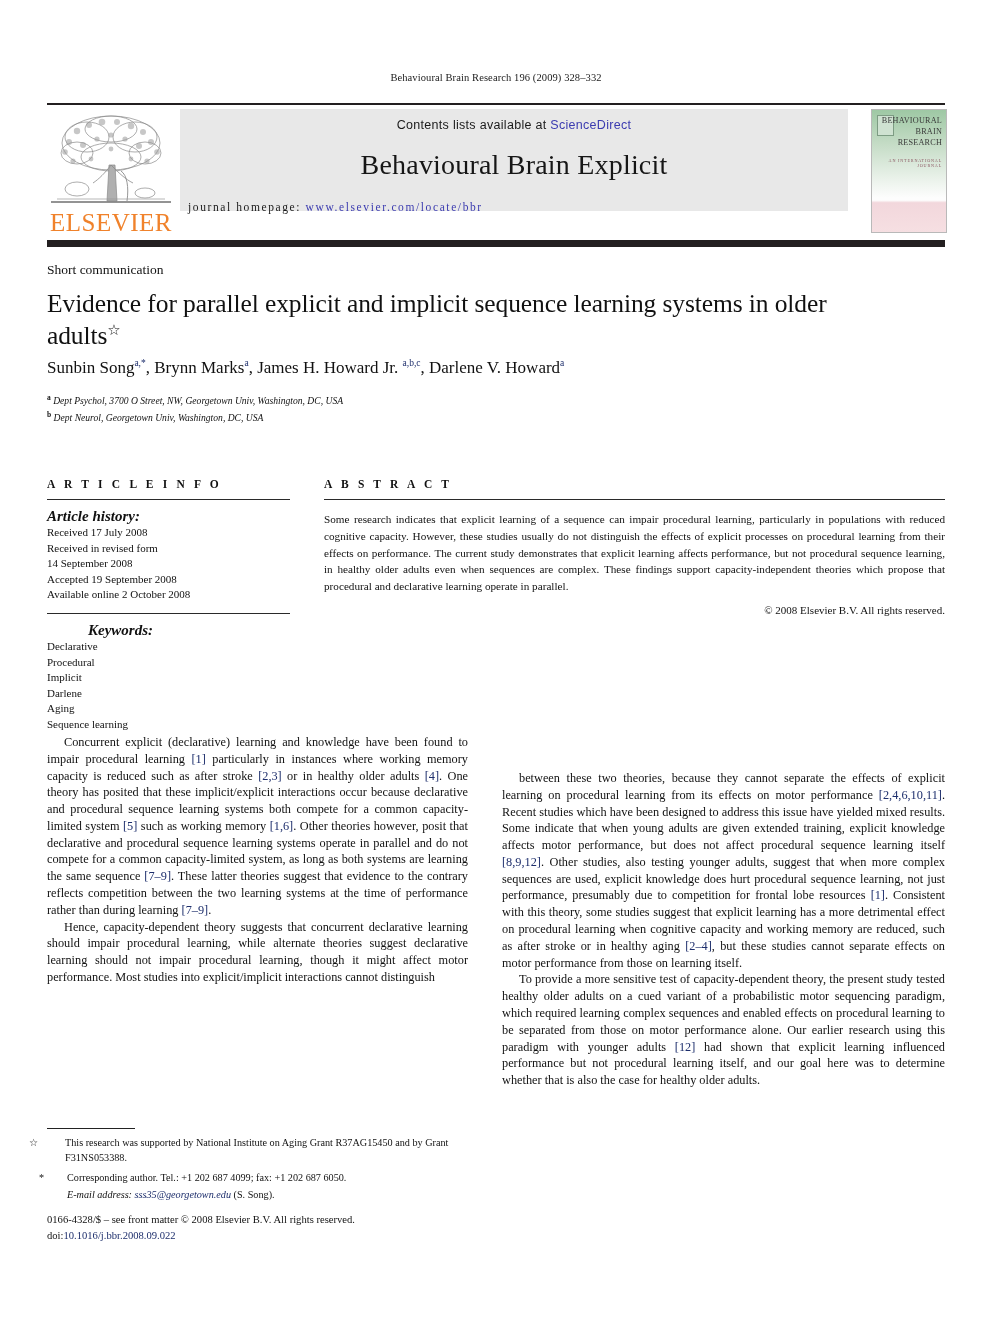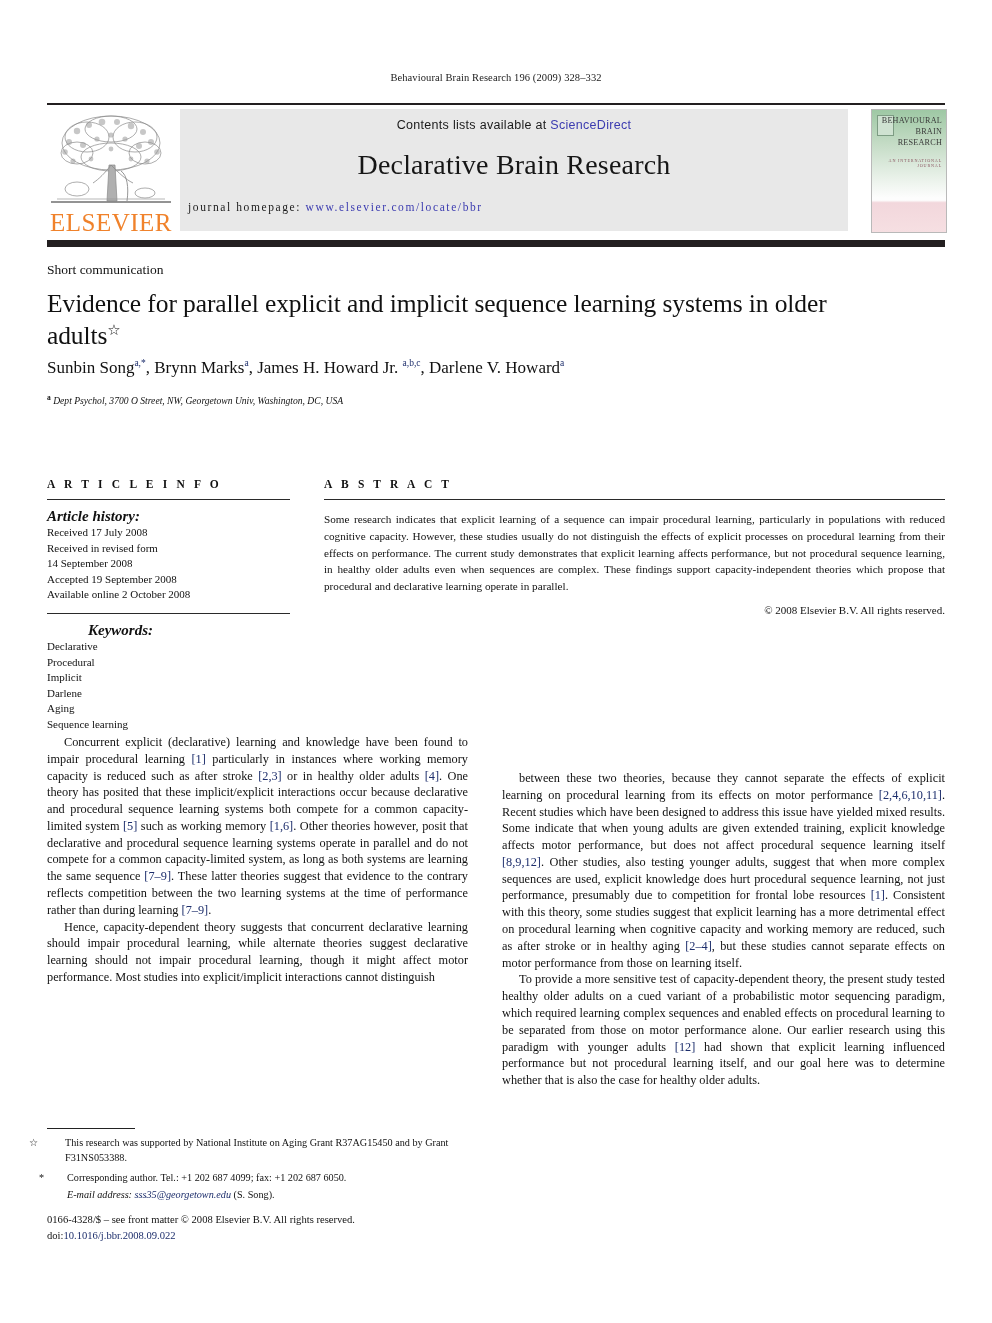--- a/index.html
+++ b/index.html
@@ -63,21 +63,21 @@
     font-family: "Liberation Serif", "DejaVu Serif", serif;
     font-size: 25px;
     letter-spacing: 0.5px;
     color: #f0822b;
     line-height: 1;
   }
   .grey-band {
     position: absolute;
     left: 133px; top: 6px;
     width: 668px;
-    height: 122px;
+    height: 102px;
     background: #e8e8e8;
   }
   .contents-line {
     position: absolute;
     left: 0; top: 9px;
     width: 668px;
     text-align: center;
     font-family: "Liberation Sans", sans-serif;
     font-size: 12.5px;
     letter-spacing: 0.3px;
@@ -382,21 +382,21 @@
         <ellipse cx="30" cy="80" rx="12" ry="7" fill="none" stroke="#8a8a8a" stroke-width="0.7"></ellipse>
         <ellipse cx="98" cy="84" rx="10" ry="5" fill="none" stroke="#8a8a8a" stroke-width="0.7"></ellipse>
         <path d="M4 93 L124 93" stroke="#6f6f6f" stroke-width="1.4"></path>
         <path d="M10 90 L118 90" stroke="#9a9a9a" stroke-width="0.7"></path>
       </svg>
       <div class="elsevier-word">ELSEVIER</div>
     </div>
 
     <div class="grey-band">
       <div class="contents-line"><span>Contents lists available at </span><span class="sd-link">ScienceDirect</span></div>
-      <div class="journal-title">Declarative Brain Research</div>
+      <div class="journal-title">Behavioural Brain Explicit</div>
       <div class="homepage-line"><span>journal homepage: </span><span class="hp-url">www.elsevier.com/locate/bbr</span></div>
     </div>
 
     <div class="cover-thumb">
       <div class="cover-elsevier-mark"></div>
       <div class="cover-title">
         <div>BEHAVIOURAL</div>
         <div>BRAIN</div>
         <div>RESEARCH</div>
       </div>
@@ -409,20 +409,21 @@
   <div class="art-type">Short communication</div>
 
   <div class="art-title"><span>Evidence for parallel explicit and implicit sequence learning systems in older adults</span><span class="title-star">☆</span></div>
 
   <div class="authors">
     <span>Sunbin Song</span><span class="sup">a,*</span>, <span>Brynn Marks</span><span class="sup">a</span>, <span>James H. Howard Jr.</span> <span class="sup">a,b,c</span>, <span>Darlene V. Howard</span><span class="sup">a</span>
   </div>
 
   <div class="affils">
     <div><span class="mark">a</span> <span>Dept Psychol, 3700 O Street, NW, Georgetown Univ, Washington, DC, USA</span></div>
+    <div><span class="mark">b</span> <span>Dept Neurol, Georgetown Univ, Washington, DC, USA</span></div>
   </div>
 
   <div class="info-col">
     <div class="sec-head">A R T I C L E    I N F O</div>
     <div class="hr-light"></div>
     <div class="info-sub">Article history:</div>
     <div class="info-line">Received 17 July 2008</div>
     <div class="info-line">Received in revised form</div>
     <div class="info-line">14 September 2008</div>
     <div class="info-line">Accepted 19 September 2008</div>

